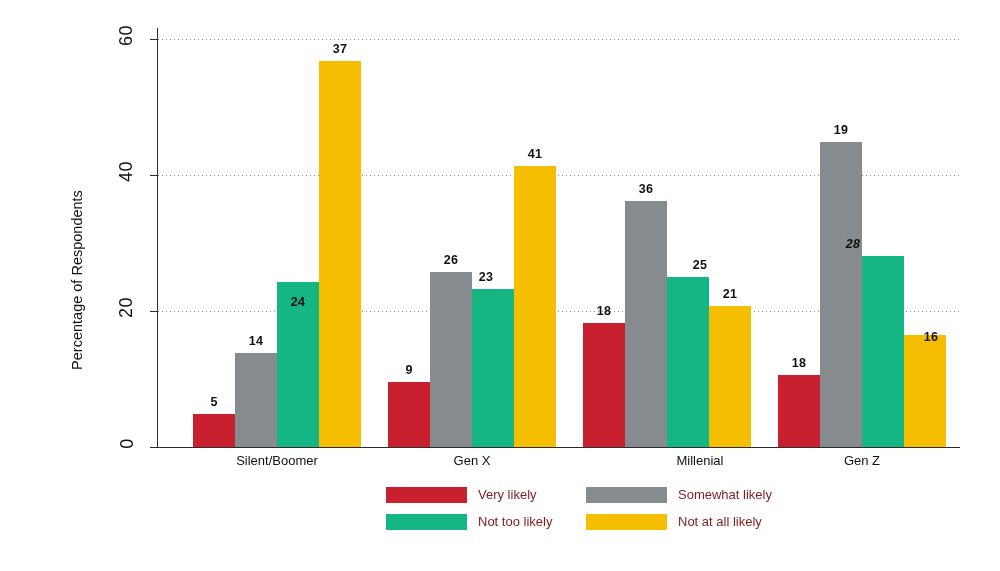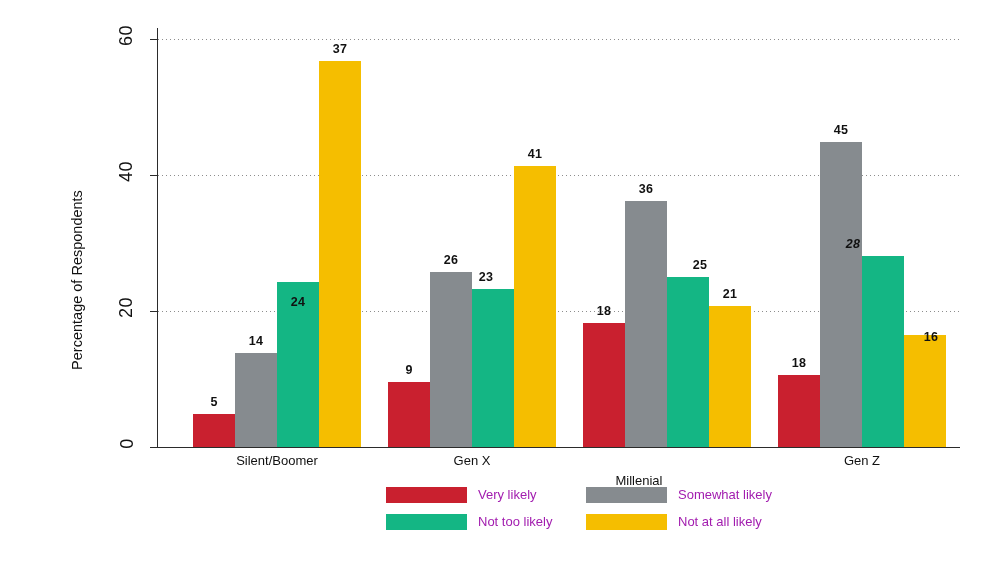--- a/index.html
+++ b/index.html
@@ -137,21 +137,21 @@
     top: 0;
     width: 81px;
     height: 16px;
   }
   .legend-text {
     position: absolute;
     left: 92px;
     top: 0px;
     font-size: 13px;
     line-height: 16px;
-    color: #a21caf;
+    color: #7f1d1d;
     white-space: nowrap;
   }
 </style>
 </head>
 <body>
 
 <div id="figure">
 
   <div id="plot-area">
 
@@ -197,31 +197,31 @@
         <div class="bar-value" style="left: 583px; width: 42px; top: 304.24px;">18</div>
         <div class="bar" title="Millenial — Somewhat likely: 36" style="left: 625px; width: 42px; height: 246.16px; background: rgb(134, 139, 143);"></div>
         <div class="bar-value" style="left: 625px; width: 42px; top: 181.84px;">36</div>
         <div class="bar" title="Millenial — Not too likely: 25" style="left: 667px; width: 42px; height: 170px; background: rgb(20, 182, 132);"></div>
         <div class="bar-value" style="left: 667px; width: 42px; top: 258px; margin-left: 12px;">25</div>
         <div class="bar" title="Millenial — Not at all likely: 21" style="left: 709px; width: 42px; height: 140.76px; background: rgb(245, 190, 0);"></div>
         <div class="bar-value" style="left: 709px; width: 42px; top: 287.24px;">21</div>
         <div class="bar" title="Gen Z — Very likely: 11" style="left: 778px; width: 42px; height: 72.08px; background: rgb(201, 32, 47);"></div>
         <div class="bar-value" style="left: 778px; width: 42px; top: 355.92px;">18</div>
         <div class="bar" title="Gen Z — Somewhat likely: 45" style="left: 820px; width: 42px; height: 305.32px; background: rgb(134, 139, 143);"></div>
-        <div class="bar-value" style="left: 820px; width: 42px; top: 122.68px;">45</div>
+        <div class="bar-value" style="left: 820px; width: 42px; top: 122.68px;">19</div>
         <div class="bar" title="Gen Z — Not too likely: 28" style="left: 862px; width: 42px; height: 191.08px; background: rgb(20, 182, 132);"></div>
         <div class="bar-value" style="left: 832px; width: 42px; top: 236.92px; font-style: italic;">28</div>
         <div class="bar" title="Gen Z — Not at all likely: 16" style="left: 904px; width: 42px; height: 112.2px; background: rgb(245, 190, 0);"></div>
         <div class="bar-value" style="left: 904px; width: 42px; top: 330px; padding-left: 6px;">16</div>
       </div>
 
     <div id="xlabels-layer">
         <div class="group-label" style="left: 197px; width: 160px; text-align: center;">Silent/Boomer</div>
         <div class="group-label" style="left: 392px; width: 160px;">Gen X</div>
-        <div class="group-label" style="left: 559px; width: 160px; margin-top: 20px;">Millenial</div>
+        <div class="group-label" style="left: 620px; width: 160px;">Millenial</div>
         <div class="group-label" style="left: 782px; width: 160px;">Gen Z</div>
       </div>
 
   </div>
 
   <div id="legend">
       <div class="legend-item" style="left: 0px; top: 0px;">
         <div class="legend-swatch" style="background: rgb(201, 32, 47);"></div>
         <div class="legend-text">Very likely</div>
       </div>

